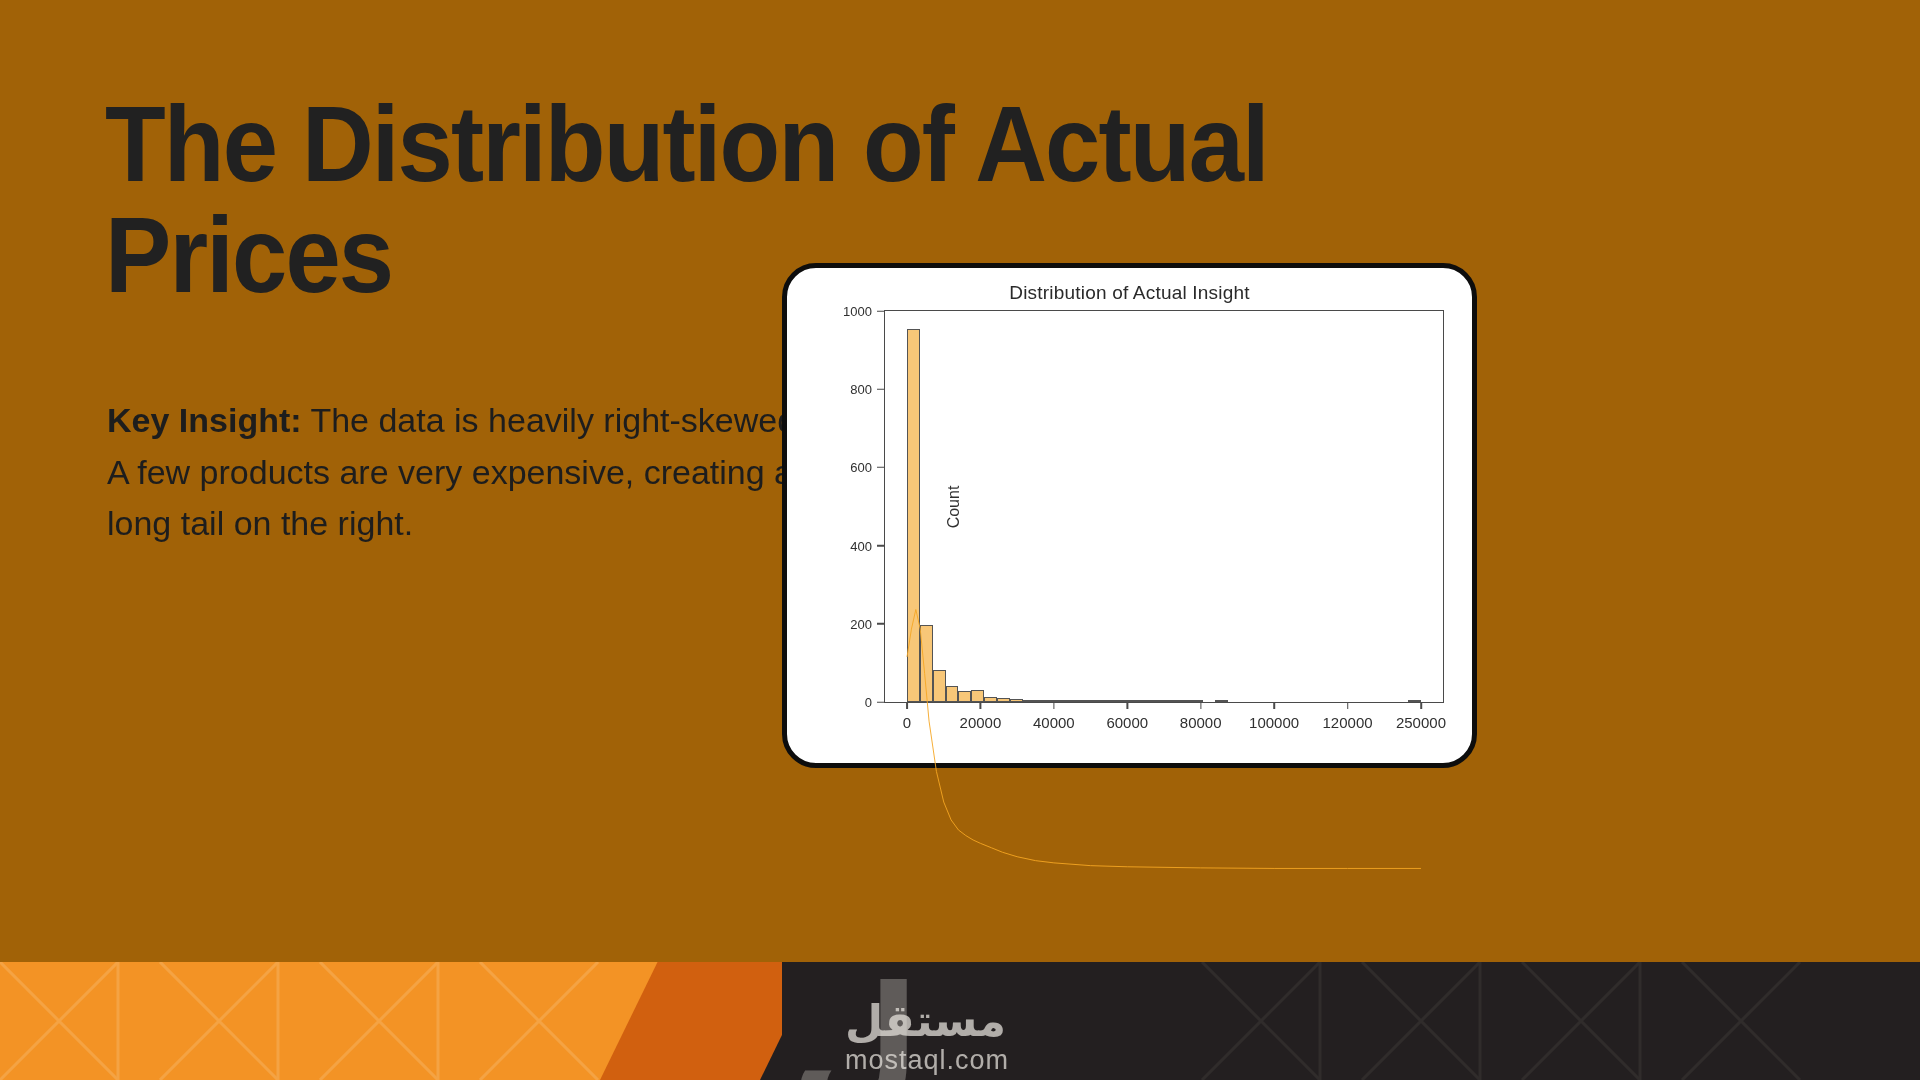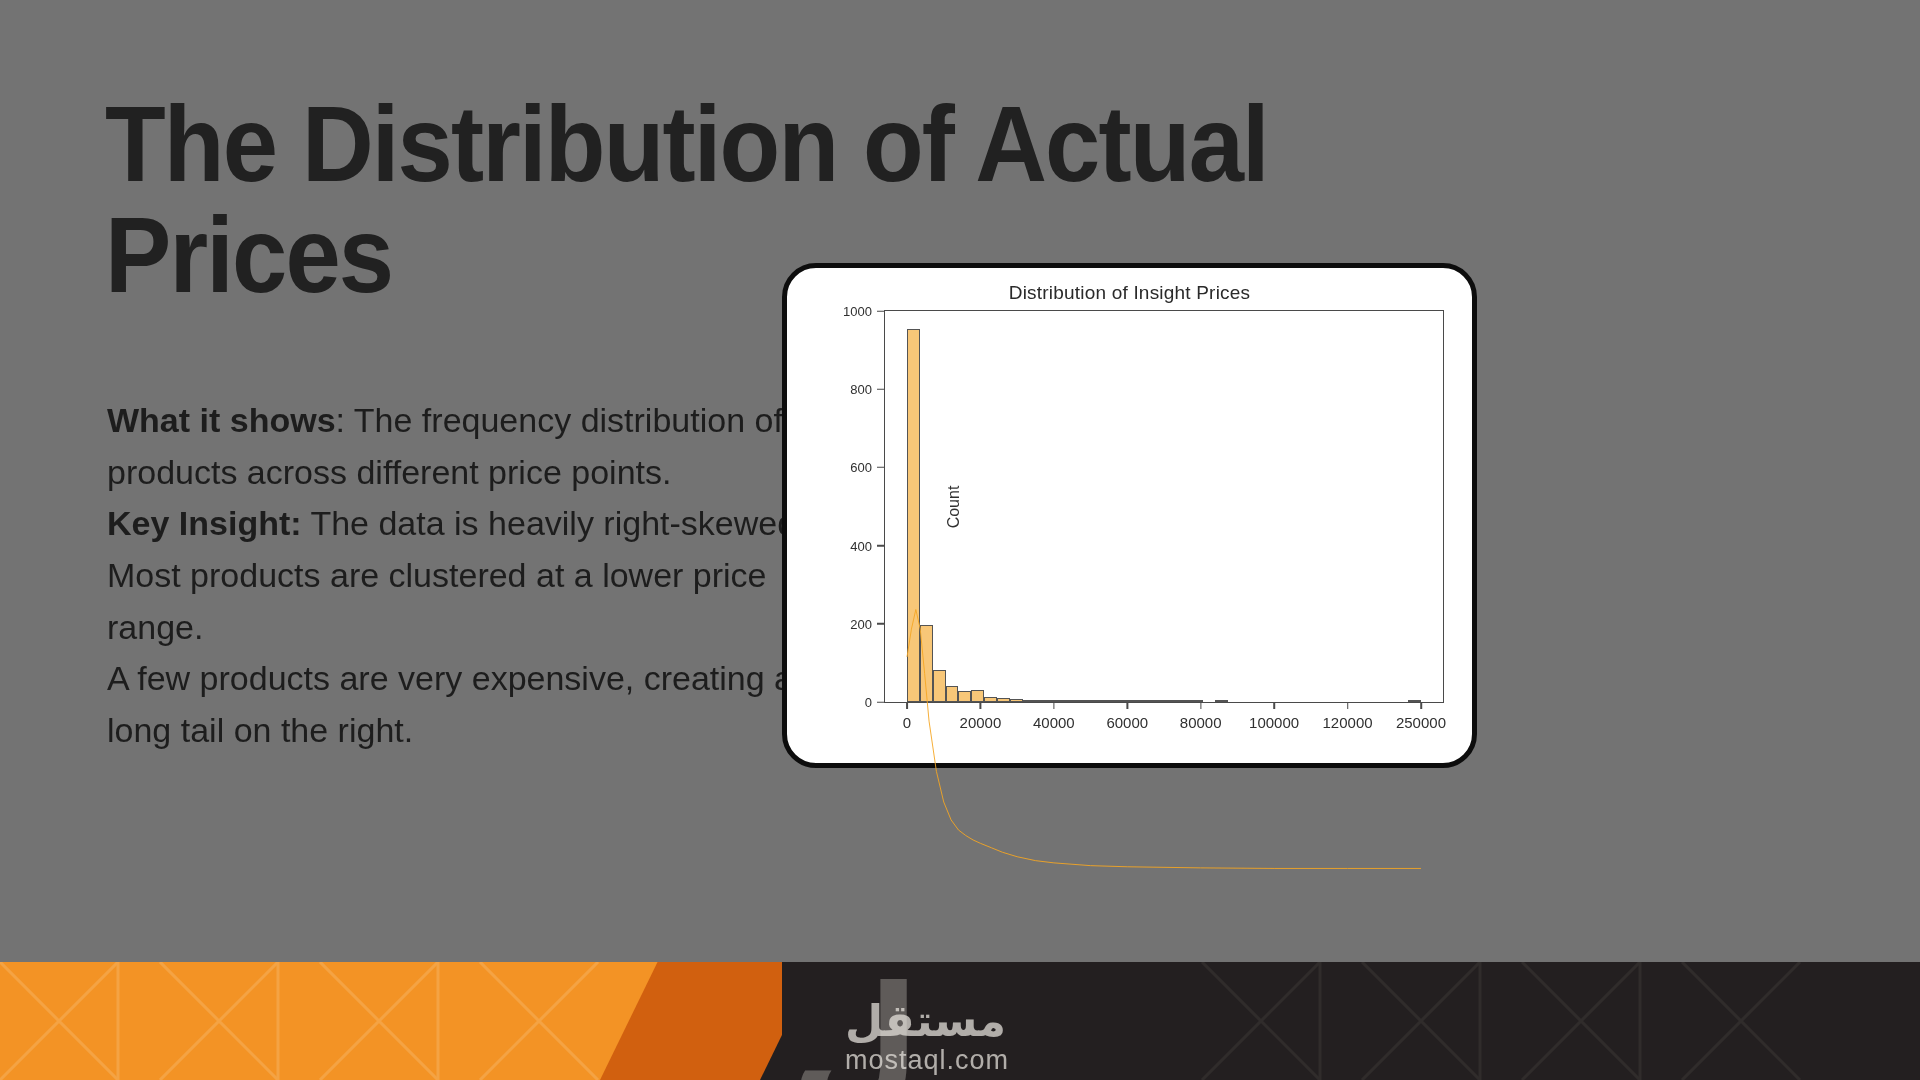--- a/index.html
+++ b/index.html
@@ -2,21 +2,21 @@
 <html><head>
 <meta charset="utf-8">
 <style>
   html,body{margin:0;padding:0;}
   body{
     width:1920px;height:1080px;overflow:hidden;position:relative;
     background:#ffffff;
     font-family:"Liberation Sans","DejaVu Sans",sans-serif;
     color:#1b1b1b;
   }
-  .slide{position:absolute;inset:0;background:#737373;overflow:hidden;}
+  .slide{position:absolute;inset:0;background:#a16207;overflow:hidden;}
 
   
   .title{
     position:absolute;left:105px;top:88px;width:1290px;
     font-size:108px;line-height:1.03;font-weight:bold;
     letter-spacing:-2px;color:#212121;
     font-family:"Liberation Sans Narrow","Liberation Sans","DejaVu Sans Condensed",sans-serif;
     transform:scaleX(.92);transform-origin:left top;
   }
 
@@ -112,32 +112,28 @@
 </style>
 </head>
 <body>
 
 <div class="slide">
 
   <div class="title">The Distribution of Actual Prices</div>
 
   <div class="body-copy">
     <p>
-      <b>What it shows</b><span>: The frequency distribution of products across different price points.</span>
-    </p>
-    <p>
       <b>Key Insight:</b><span> The data is heavily right-skewed.</span>
     </p>
-    <p>Most products are clustered at a lower price range.</p>
     <p>A few products are very expensive, creating a long tail on the right.</p>
   </div>
 
   <div class="chart-card">
     <div class="chart-inner">
-      <div class="chart-title">Distribution of Insight Prices</div>
+      <div class="chart-title">Distribution of Actual Insight</div>
 
       <div class="plot">
         <div class="ylabel">Count</div>
         <div id="yticks">
             <div class="ytick" style="top: 100%;">0</div>
             <div class="ytick" style="top: 80%;">200</div>
             <div class="ytick" style="top: 60%;">400</div>
             <div class="ytick" style="top: 40%;">600</div>
             <div class="ytick" style="top: 20%;">800</div>
             <div class="ytick" style="top: 0%;">1000</div>

